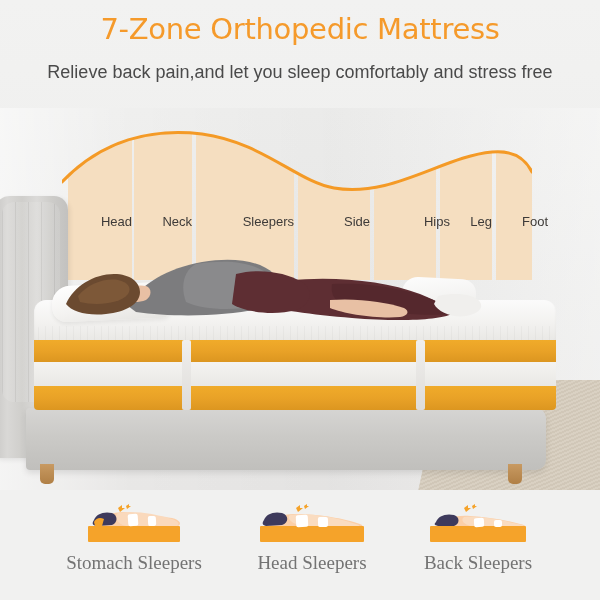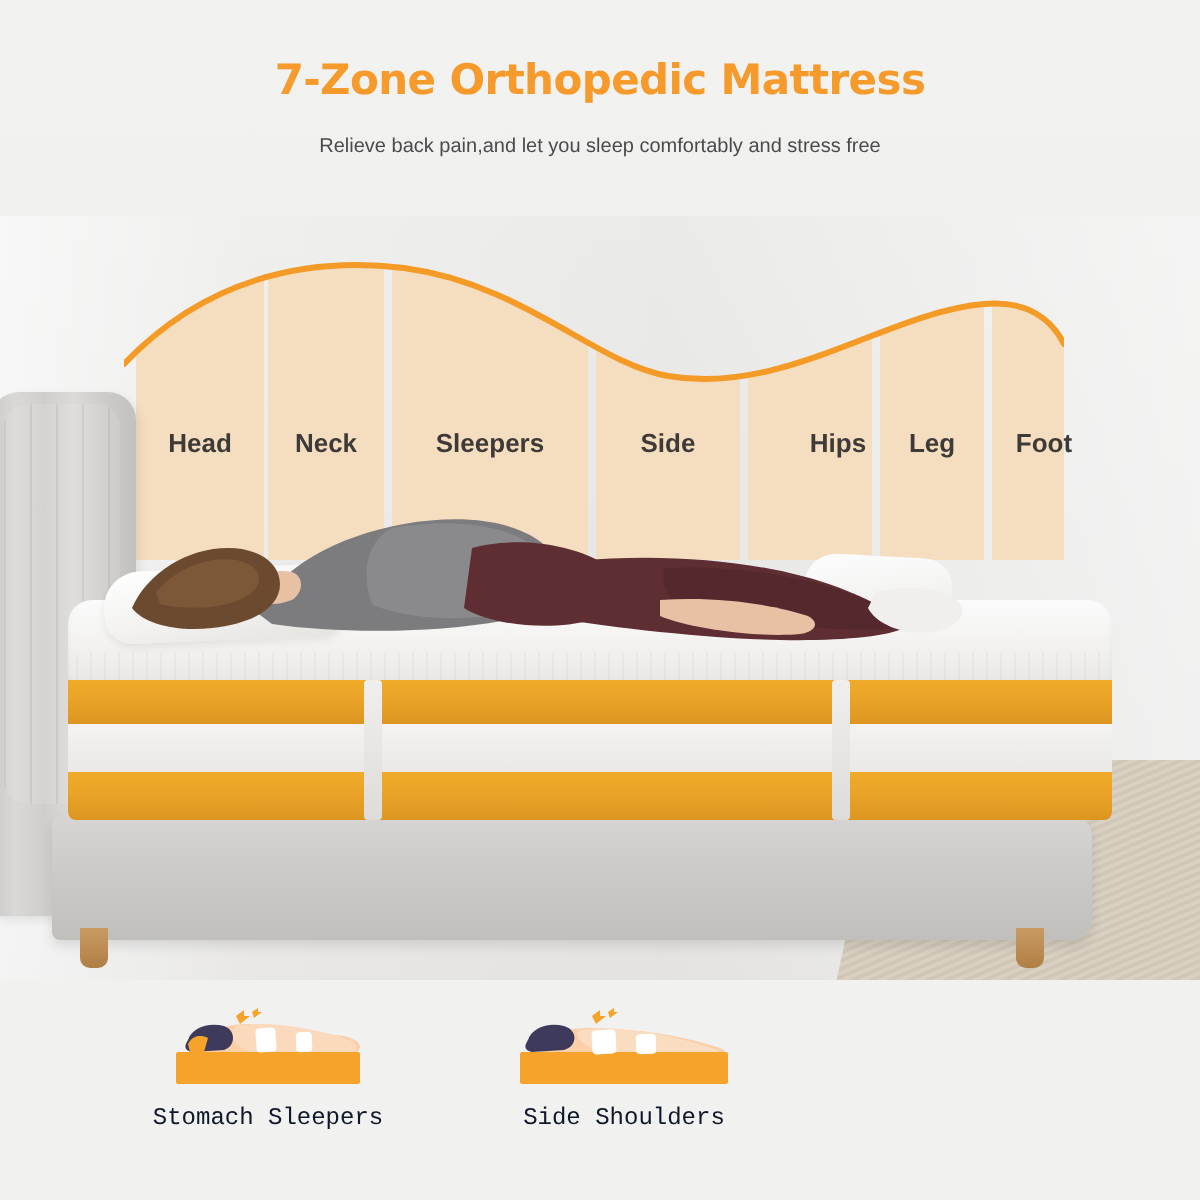--- a/index.html
+++ b/index.html
@@ -22,31 +22,31 @@
   .header {
     position: absolute;
     left: 0; top: 0;
     width: 600px;
     height: 108px;
     text-align: center;
     z-index: 30;
   }
   .title {
     margin: 0;
-    padding-top: 28px;
-    font-size: 21px;
-    font-weight: bold;
+    padding-top: 12px;
+    font-size: 29px;
+    font-weight: normal;
     letter-spacing: -0.3px;
     color: #f59a2b;
     font-family: "DejaVu Sans", sans-serif;
   }
   .subtitle {
     margin: 0;
     padding-top: 16px;
-    font-size: 10px;
+    font-size: 18px;
     color: #4a4a4a;
     font-family: "Liberation Sans", sans-serif;
   }
 
   
   .scene {
     position: absolute;
     left: 0; top: 108px;
     width: 600px;
     height: 382px;
@@ -71,24 +71,23 @@
   .zone-labels {
     position: absolute;
     left: 0; top: 0;
     width: 470px; height: 150px;
   }
   .zone-label {
     position: absolute;
     top: 84px;
     font-size: 13px;
     color: #3d3a38;
-    text-align: center;
+    text-align: right;
     white-space: nowrap;
     font-family: "Liberation Sans", sans-serif;
-    font-weight: bold;
   }
 
   
   .rug {
     position: absolute;
     left: 430px; top: 272px;
     width: 200px; height: 110px;
     background: repeating-linear-gradient(155deg, #d8cfc0 0px, #d8cfc0 2px, #cfc5b5 2px, #cfc5b5 4px);
     transform: skewX(-12deg);
     opacity: .95;
@@ -209,23 +208,23 @@
     width: 200px;
     text-align: center;
   }
   .sleeper.s1 { left: 34px; }
   .sleeper.s2 { left: 212px; }
   .sleeper.s3 { left: 378px; }
   .sleeper-icon { display: block; margin: 0 auto; }
   .sleeper-label {
     display: block;
     margin-top: 6px;
-    font-size: 12px;
-    color: #0f172a;
-    font-family: Liberation Mono, monospace;
+    font-size: 19px;
+    color: #737373;
+    font-family: Liberation Serif, serif;
   }
 </style>
 </head>
 <body>
 
 <div id="page">
 
   <div class="header">
     <h1 class="title">7-Zone Orthopedic Mattress</h1>
     <p class="subtitle">Relieve back pain,and let you sleep comfortably and stress free</p>
@@ -342,18 +341,31 @@
       <svg class="sleeper-icon" width="132" height="48" viewBox="0 0 132 48">
         <rect x="14" y="28" width="104" height="16" rx="1" fill="#F5A32A"></rect>
         <path d="M24,28 C26,20 36,16 48,16 C64,16 84,18 100,22 C112,25 118,27 116,28 Z" fill="#FBCFA8"></path>
         <path d="M44,17 C60,15 82,18 100,23 C110,26 114,27 113,28 L56,28 C46,26 40,20 44,17 Z" fill="#FADCC0"></path>
         <rect x="50" y="17" width="12" height="12" rx="2" fill="#FFFFFF" transform="rotate(-3 56 23)"></rect>
         <rect x="72" y="19" width="10" height="10" rx="2" fill="#FFFFFF" transform="rotate(-2 77 24)"></rect>
         <path d="M18,22 C20,16 28,13 36,15 C43,17 43,25 36,27 L20,28 C16,27 16,25 18,22 Z" fill="#3E3A5C"></path>
         <path d="M50,10 l4,-3 l0,3 l3,0 l-5,4 Z" fill="#F5A32A"></path>
         <path d="M58,8 l3,-2 l0,2 l2,0 l-4,3 Z" fill="#F5A32A"></path>
       </svg>
-      <span class="sleeper-label">Side Shoulders</span>
-    </div>
-
+      <span class="sleeper-label">Head Sleepers</span>
+    </div>
+
+    <div class="sleeper s3">
+      <svg class="sleeper-icon" width="132" height="48" viewBox="0 0 132 48">
+        <rect x="18" y="28" width="96" height="16" rx="1" fill="#F5A32A"></rect>
+        <path d="M28,28 C32,20 44,17 58,18 C74,19 94,22 108,26 C113,27 114,28 112,28 Z" fill="#FBCFA8"></path>
+        <path d="M52,19 C68,18 90,22 106,26 C111,27 113,28 111,28 L60,28 C52,27 48,22 52,19 Z" fill="#FADCC0"></path>
+        <rect x="62" y="20" width="10" height="9" rx="2" fill="#FFFFFF" transform="rotate(-3 67 24)"></rect>
+        <rect x="82" y="22" width="8" height="7" rx="2" fill="#FFFFFF"></rect>
+        <path d="M24,24 C26,18 34,15 42,17 C48,19 48,26 42,28 L26,28 C22,27 22,26 24,24 Z" fill="#3E3A5C"></path>
+        <path d="M52,10 l4,-3 l0,3 l3,0 l-5,4 Z" fill="#F5A32A"></path>
+        <path d="M60,8 l3,-2 l0,2 l2,0 l-4,3 Z" fill="#F5A32A"></path>
+      </svg>
+      <span class="sleeper-label">Back Sleepers</span>
+    </div>
   </div>
 
 </div>
 
 </body></html>

